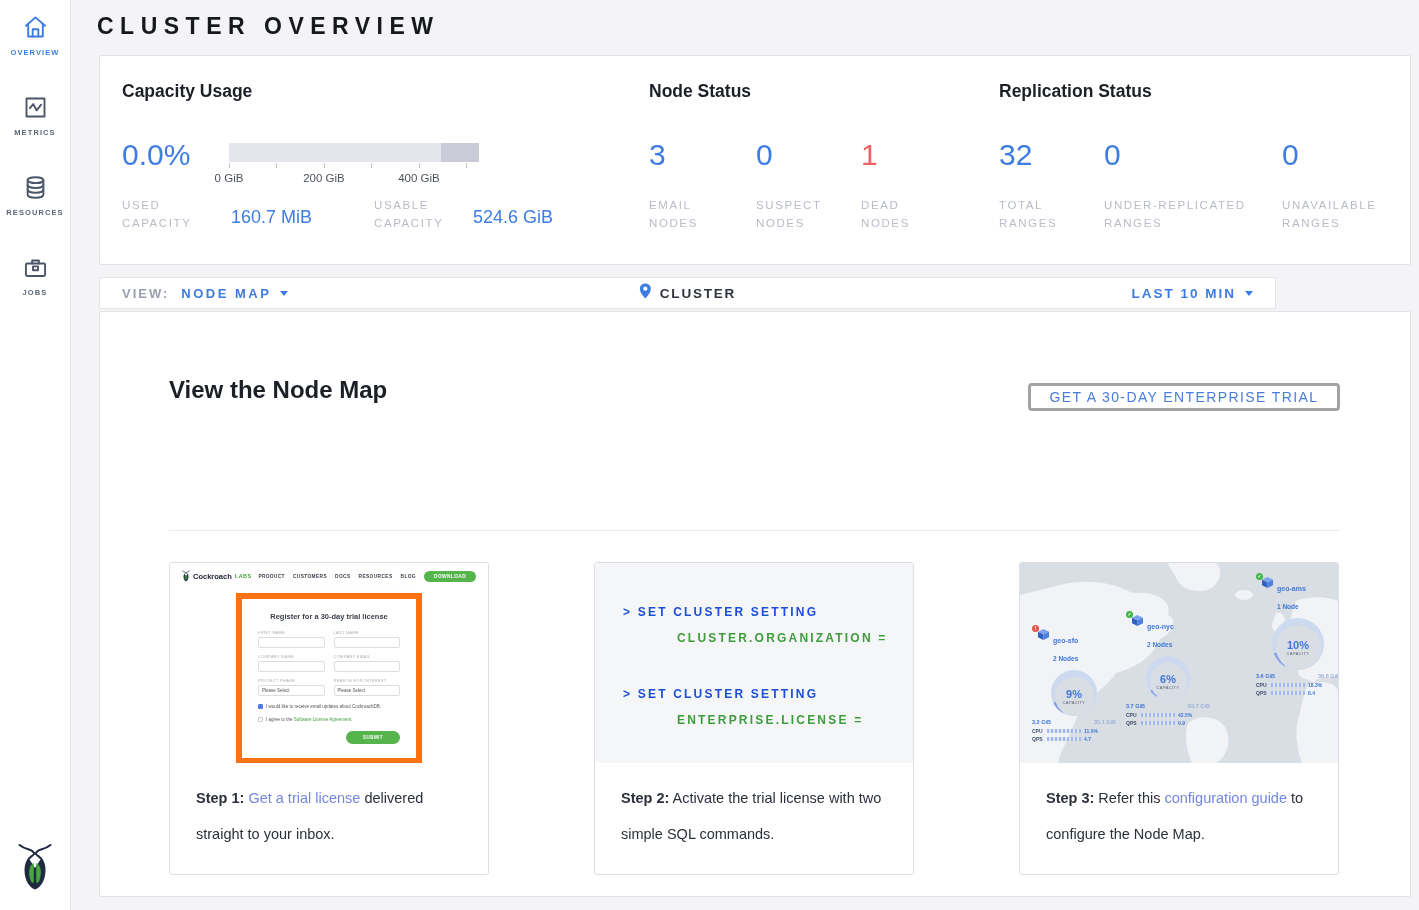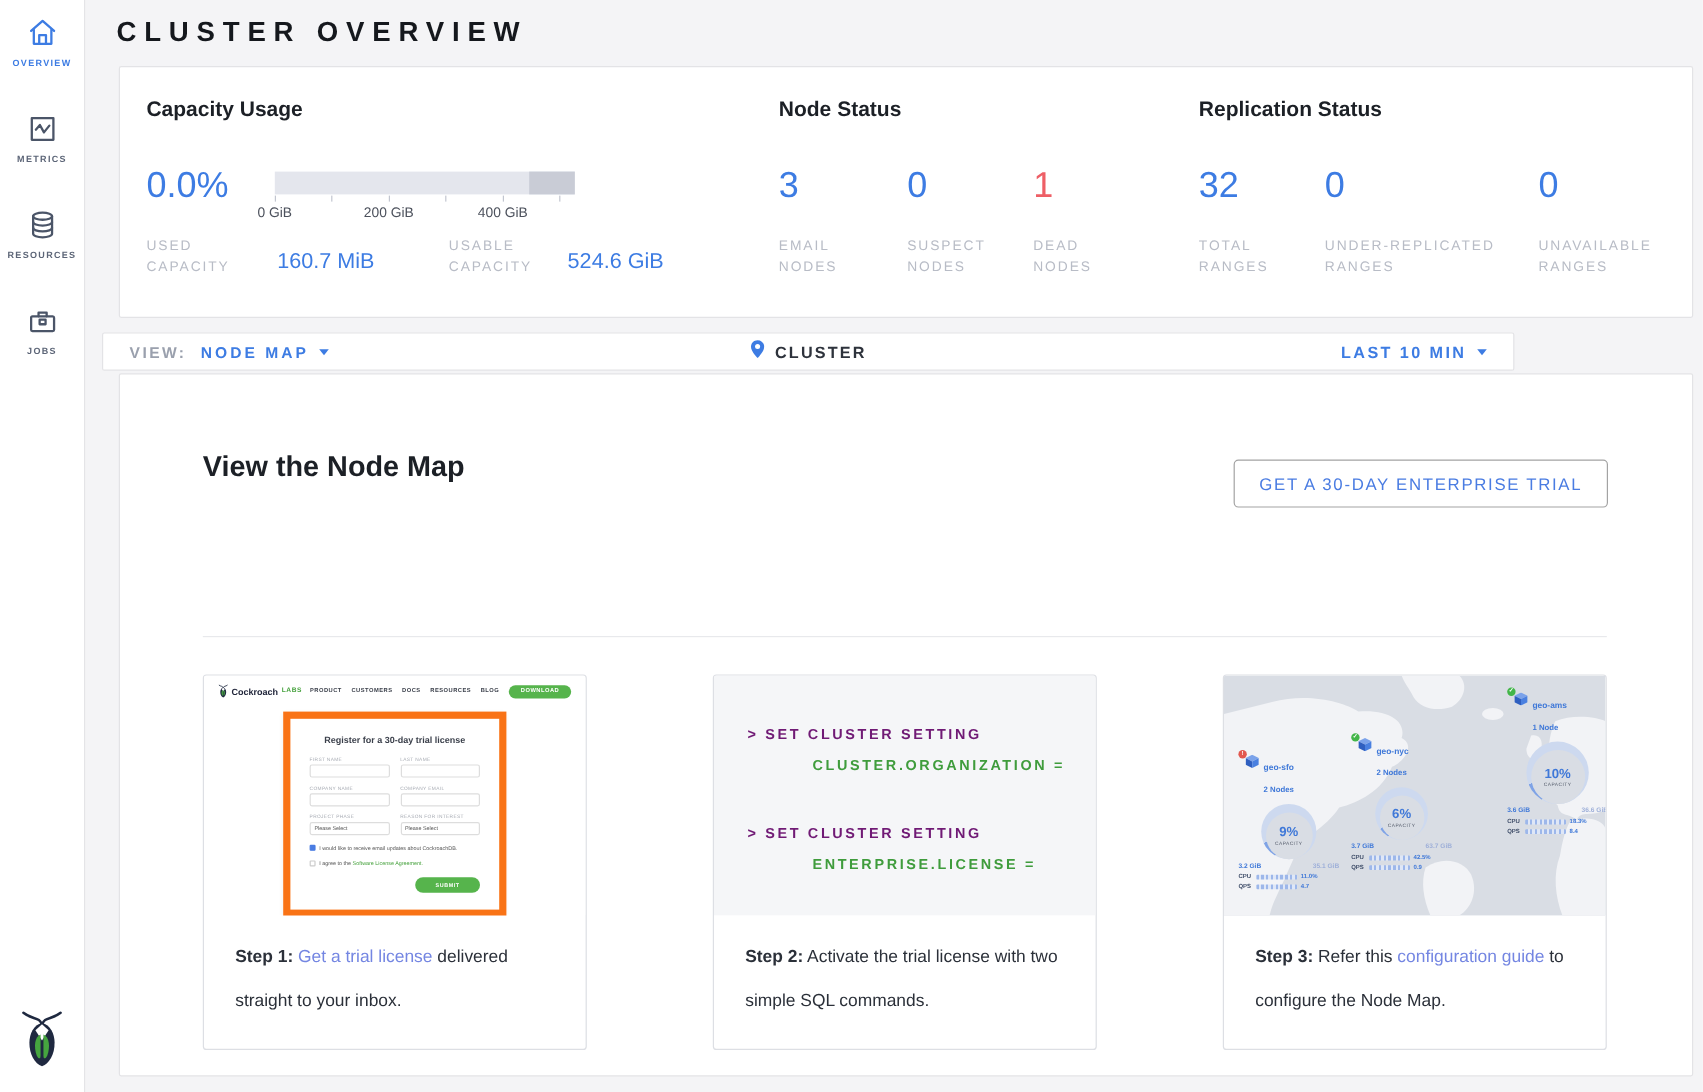--- a/index.html
+++ b/index.html
@@ -33,42 +33,42 @@
     line-height:18px; font-weight:500; }
   .cap-pct { position:absolute; left:22px; top:82px; font-size:30px; color:#3d7ce3; }
   .gauge { position:absolute; left:129px; top:87px; width:250px; height:19px; background:#e4e6ed; }
   .gauge-tail { position:absolute; right:0; top:0; width:38px; height:19px; background:#c9ccd6; }
   .tick { position:absolute; top:107px; width:1px; height:5px; background:#c2c6d0; }
   .tick-lab { position:absolute; top:116px; font-size:11.5px; color:#4c515c; width:60px;
     text-align:center; }
   .cap-value { position:absolute; font-size:18px; color:#3d7ce3; }
 
   
-  .viewbar { position:absolute; left:85px; top:277px; width:1177px; height:32px;
+  .viewbar { position:absolute; left:99px; top:277px; width:1177px; height:32px;
     display:flex; align-items:center; padding:0 22px; }
   .vb-label { font-size:13px; font-weight:bold; letter-spacing:2px; color:#9aa0ad; }
   .vb-value { margin-left:12px; font-size:13px; font-weight:bold; letter-spacing:2.5px;
     color:#3d7ce3; cursor:pointer; display:flex; align-items:center; }
   .caret { display:inline-block; width:0; height:0; border-left:4.5px solid transparent;
     border-right:4.5px solid transparent; border-top:5.5px solid #3d7ce3; margin-left:9px; }
   .vb-center { position:absolute; left:50%; transform:translateX(-50%); display:flex;
     align-items:center; gap:9px; }
   .vb-scope { font-size:13.5px; font-weight:600; letter-spacing:1.8px; color:#2e333c; }
   .vb-time { margin-left:auto; font-size:13.5px; font-weight:bold; letter-spacing:2px;
     color:#3d7ce3; cursor:pointer; display:flex; align-items:center; }
 
   
   .mainsec { position:absolute; left:99px; top:311px; width:1312px; height:586px; }
   .nm-heading { position:absolute; left:69px; top:64px; font-size:24px; font-weight:600;
     color:#1c2026; }
   .nm-para { position:absolute; left:69px; top:110px; width:458px; font-size:14.5px;
     line-height:26.2px; color:#2b3039; }
   a.lnk { color:#7486e2; text-decoration:none; cursor:pointer; }
-  .trial-btn { position:absolute; left:928px; top:71px; width:312px; height:40px;
-    background:#fff; border:1px solid #a3a3a3; border-radius:4px; font-size:14px;
+  .trial-btn { position:absolute; left:928px; top:71px; width:312px; height:28px;
+    background:#fff; border:3px solid #a3a3a3; border-radius:4px; font-size:14px;
     font-weight:500; letter-spacing:1.4px; color:#4a7ce2; cursor:pointer;
     font-family:"Liberation Sans", sans-serif; }
   .divider { position:absolute; left:69px; top:218px; width:1170px; height:1px; background:#e8e9ec; }
   .cards-row { position:absolute; left:69px; top:250px; width:1170px; display:flex;
     justify-content:space-between; }
   .step-card { width:320px; border:1px solid #dddfe4; border-radius:3px; background:#fff;
     overflow:hidden; }
   .step-img { width:318px; height:200px; position:relative; overflow:hidden; }
   .step-cap { padding:17px 26px 22px; font-size:14.5px; line-height:36px; color:#2b3039; }
   .step-cap b { font-weight:700; }
@@ -94,21 +94,21 @@
   .ms-check { display:flex; align-items:center; gap:3px; margin-top:8px; font-size:4.5px; color:#555; }
   .ms-box { width:5px; height:5px; border:1px solid #ccc; border-radius:1px; flex:none; }
   .ms-box.checked { background:#4a7ce2; border-color:#4a7ce2; }
   .ms-glink { color:#45a13c; }
   .ms-submit { margin:9px 0 0 auto; width:54px; height:13px; background:#56b44c; border-radius:7px;
     color:#fff; font-size:4.5px; font-weight:bold; letter-spacing:.5px; display:flex;
     align-items:center; justify-content:center; }
 
   
   .code-area { position:absolute; inset:0; background:#f5f6f8; padding:42px 0 0 28px; }
-  .code-line { font-size:12px; font-weight:bold; letter-spacing:2.2px; color:#701a75; }
+  .code-line { font-size:12px; font-weight:bold; letter-spacing:2.2px; color:#1d4ed8; }
   .code-arg { font-size:12px; font-weight:bold; letter-spacing:2.2px; color:#3f9c3c;
     margin:12px 0 42px 54px; }
 
   
   .map-area { position:absolute; inset:0; background:#d9dde4; }
   .mregion { position:absolute; width:84px; }
   .mr-head { display:flex; align-items:flex-start; gap:4px; position:relative; padding-left:6px; }
   .mr-badge { position:absolute; left:0; top:-4px; width:7px; height:7px; border-radius:50%;
     color:#fff; font-size:5px; font-weight:bold; text-align:center; line-height:7px; }
   .mr-badge.red { background:#e2574f; }

